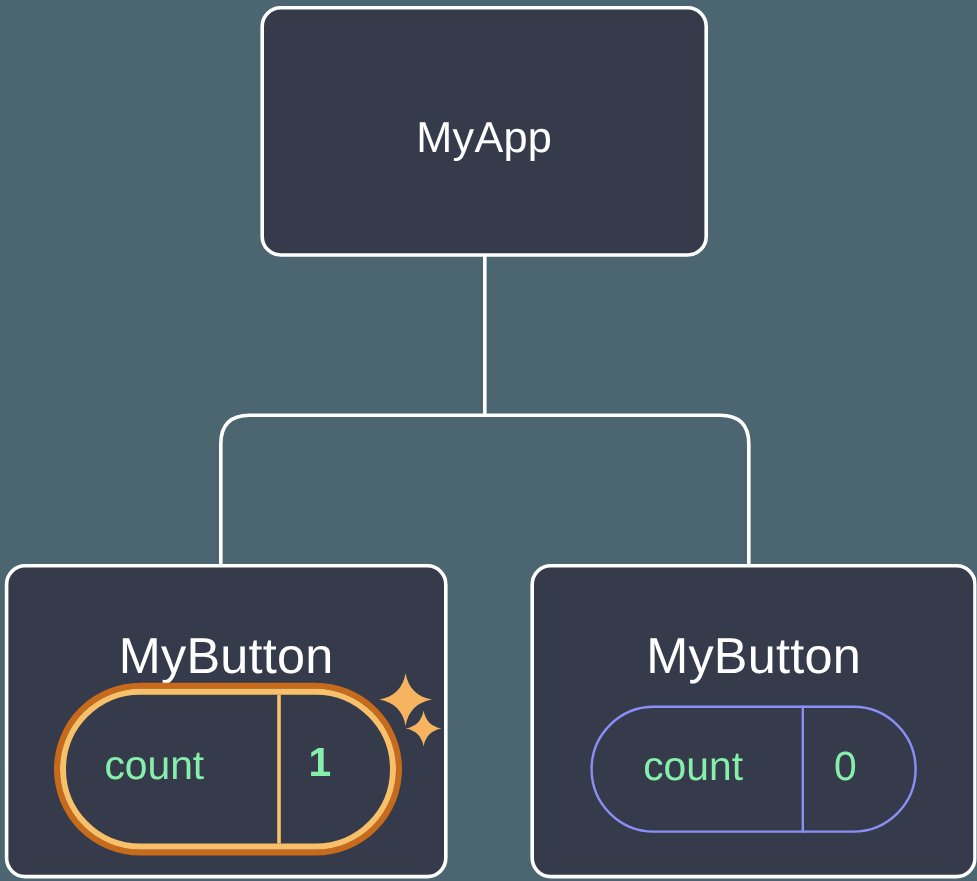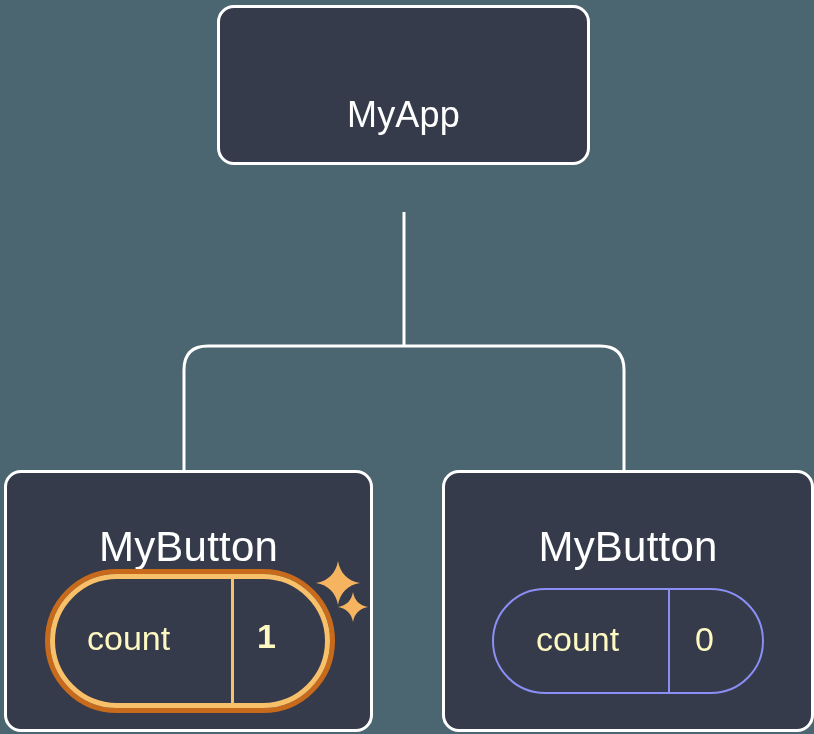--- a/index.html
+++ b/index.html
@@ -42,21 +42,21 @@
     color: #ffffff;
     font-weight: 400;
     letter-spacing: 0.2px;
     white-space: nowrap;
   }
 
   #node-root {
     left: 217px;
     top: 5px;
     width: 373px;
-    height: 160px;
+    height: 209px;
   }
   #node-root .card-title {
     top: 86px;
     font-size: 36px;
   }
 
   #node-child-left {
     left: 4px;
     top: 470px;
     width: 369px;
@@ -74,21 +74,21 @@
   }
 
   
   .pill-wrap {
     position: absolute;
   }
   .pill-label,
   .pill-value {
     position: absolute;
     white-space: nowrap;
-    color: #fef9c3;
+    color: #86efac;
   }
 
   
   #pill-left {
     left: 45px;
     top: 569px;
     width: 290px;
     height: 144px;
   }
   #pill-left .pill-outer {

